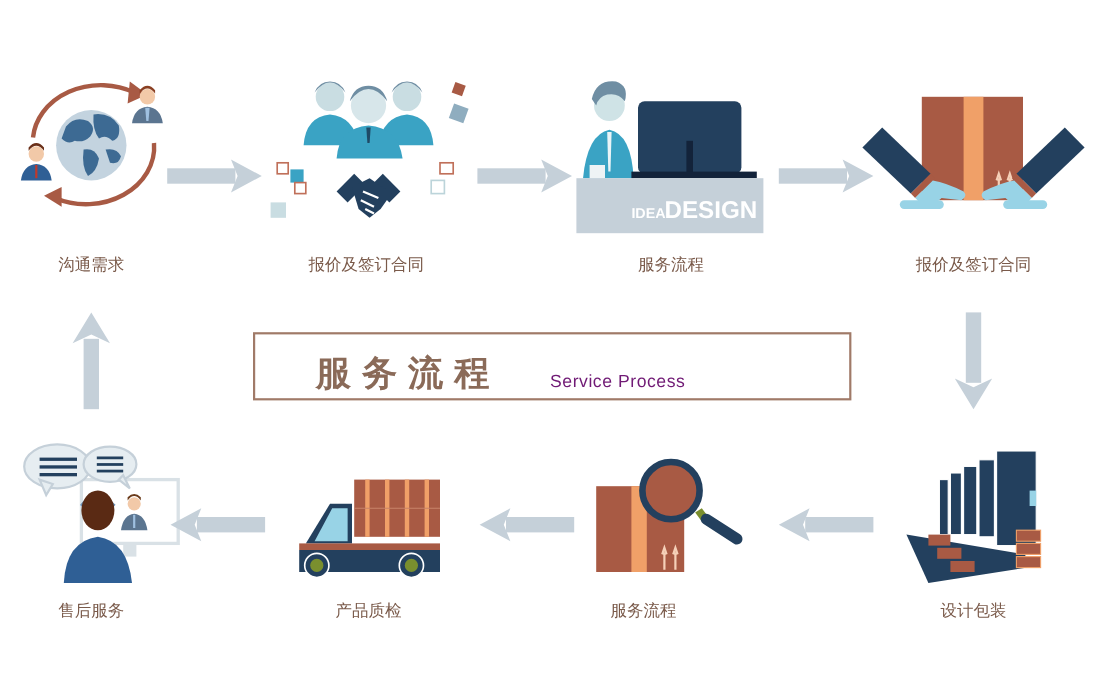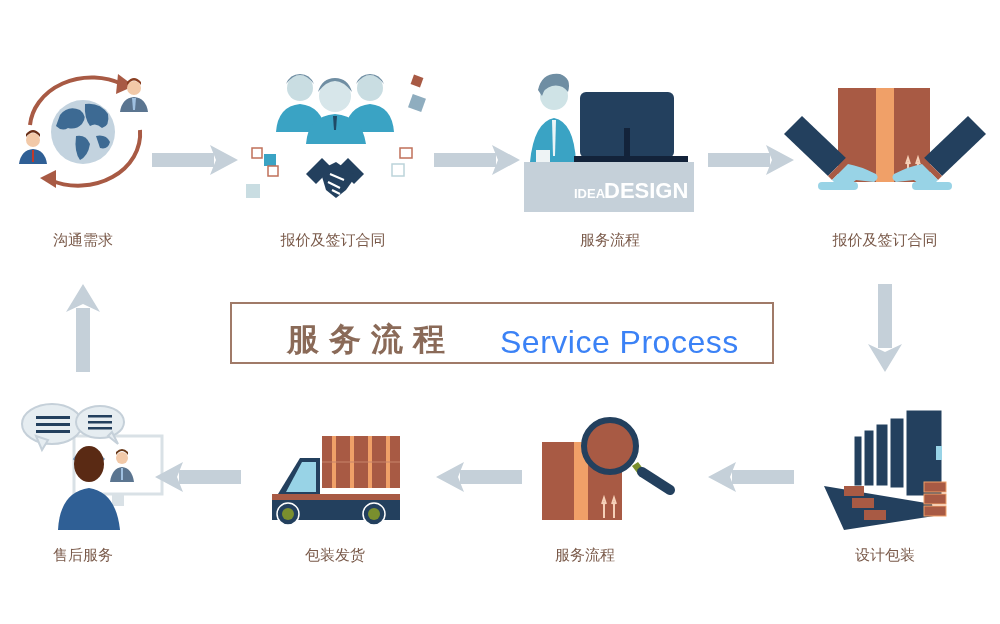--- a/index.html
+++ b/index.html
@@ -4,21 +4,21 @@
 <style>
   html, body { margin:0; padding:0; background:#ffffff; }
   body { width:1000px; height:624px; position:relative; overflow:hidden;
          font-family:"DejaVu Sans", sans-serif; }
   .label { position:absolute; font-size:15px; color:#7a5a4a; text-align:center; width:200px; white-space:nowrap; }
   svg { position:absolute; overflow:visible; }
   .title-box { position:absolute; left:230px; top:302px; width:544px; height:62px;
                border:2px solid #a07a68; box-sizing:border-box; }
   .title-cn { position:absolute; left:55px; top:14px; font-size:32px; font-weight:bold; color:#8a6a58;
               letter-spacing:10px; font-family:"DejaVu Sans", sans-serif; }
-  .title-en { position:absolute; left:268px; top:20px; font-size:32px; color:#3b82f6;
+  .title-en { position:absolute; left:268px; top:35px; font-size:16px; color:#701a75;
               font-family:"Liberation Sans", sans-serif; letter-spacing:0.5px; }
 </style>
 </head>
 <body>
 
 <svg style="left:10px;top:70px" width="150" height="120" viewBox="0 0 150 120">
   <path d="M20 55 A62 52 0 0 1 112 14" fill="none" stroke="#a85a44" stroke-width="4"></path>
   <polygon points="108,4 124,16 106,24" fill="#a85a44"></polygon>
   <path d="M130 60 A62 52 0 0 1 40 110" fill="none" stroke="#a85a44" stroke-width="4"></path>
   <polygon points="46,100 30,108 46,118" fill="#a85a44"></polygon>
@@ -173,21 +173,21 @@
   <line x1="52" y1="26" x2="130" y2="26" stroke="#c8846a" stroke-width="1"></line>
   <path d="M30 22 L50 22 L50 58 L8 58 Z" fill="#23405e"></path>
   <path d="M32 26 L46 26 L46 56 L16 56 Z" fill="#98d3e6"></path>
   <rect x="2" y="58" width="128" height="6" fill="#a85a44"></rect>
   <rect x="2" y="64" width="128" height="20" fill="#23405e"></rect>
   <circle cx="18" cy="78" r="11" fill="#23405e" stroke="#fff" stroke-width="1.5"></circle>
   <circle cx="18" cy="78" r="6" fill="#7a8f2e"></circle>
   <circle cx="104" cy="78" r="11" fill="#23405e" stroke="#fff" stroke-width="1.5"></circle>
   <circle cx="104" cy="78" r="6" fill="#7a8f2e"></circle>
 </svg>
-<div class="label" style="left:235px;top:546px">包装发货</div>
+<div class="label" style="left:235px;top:546px">产品质检</div>
 
 <svg style="left:436px;top:462px" width="86" height="30" viewBox="0 0 86 30">
   <rect x="24" y="8" width="62" height="14" fill="#c5d0d9"></rect>
   <polygon points="28,0 0,15 28,30 22,15" fill="#c5d0d9"></polygon>
 </svg>
 
 <svg style="left:540px;top:412px" width="140" height="110" viewBox="0 0 140 110">
   <rect x="2" y="30" width="80" height="78" fill="#a85a44"></rect>
   <rect x="34" y="30" width="14" height="78" fill="#f0a068"></rect>
   <path d="M64 106 L64 90 M62 92 L64 86 L66 92 M74 106 L74 90 M72 92 L74 86 L76 92" stroke="#f5d0b8" stroke-width="2" fill="none"></path>

